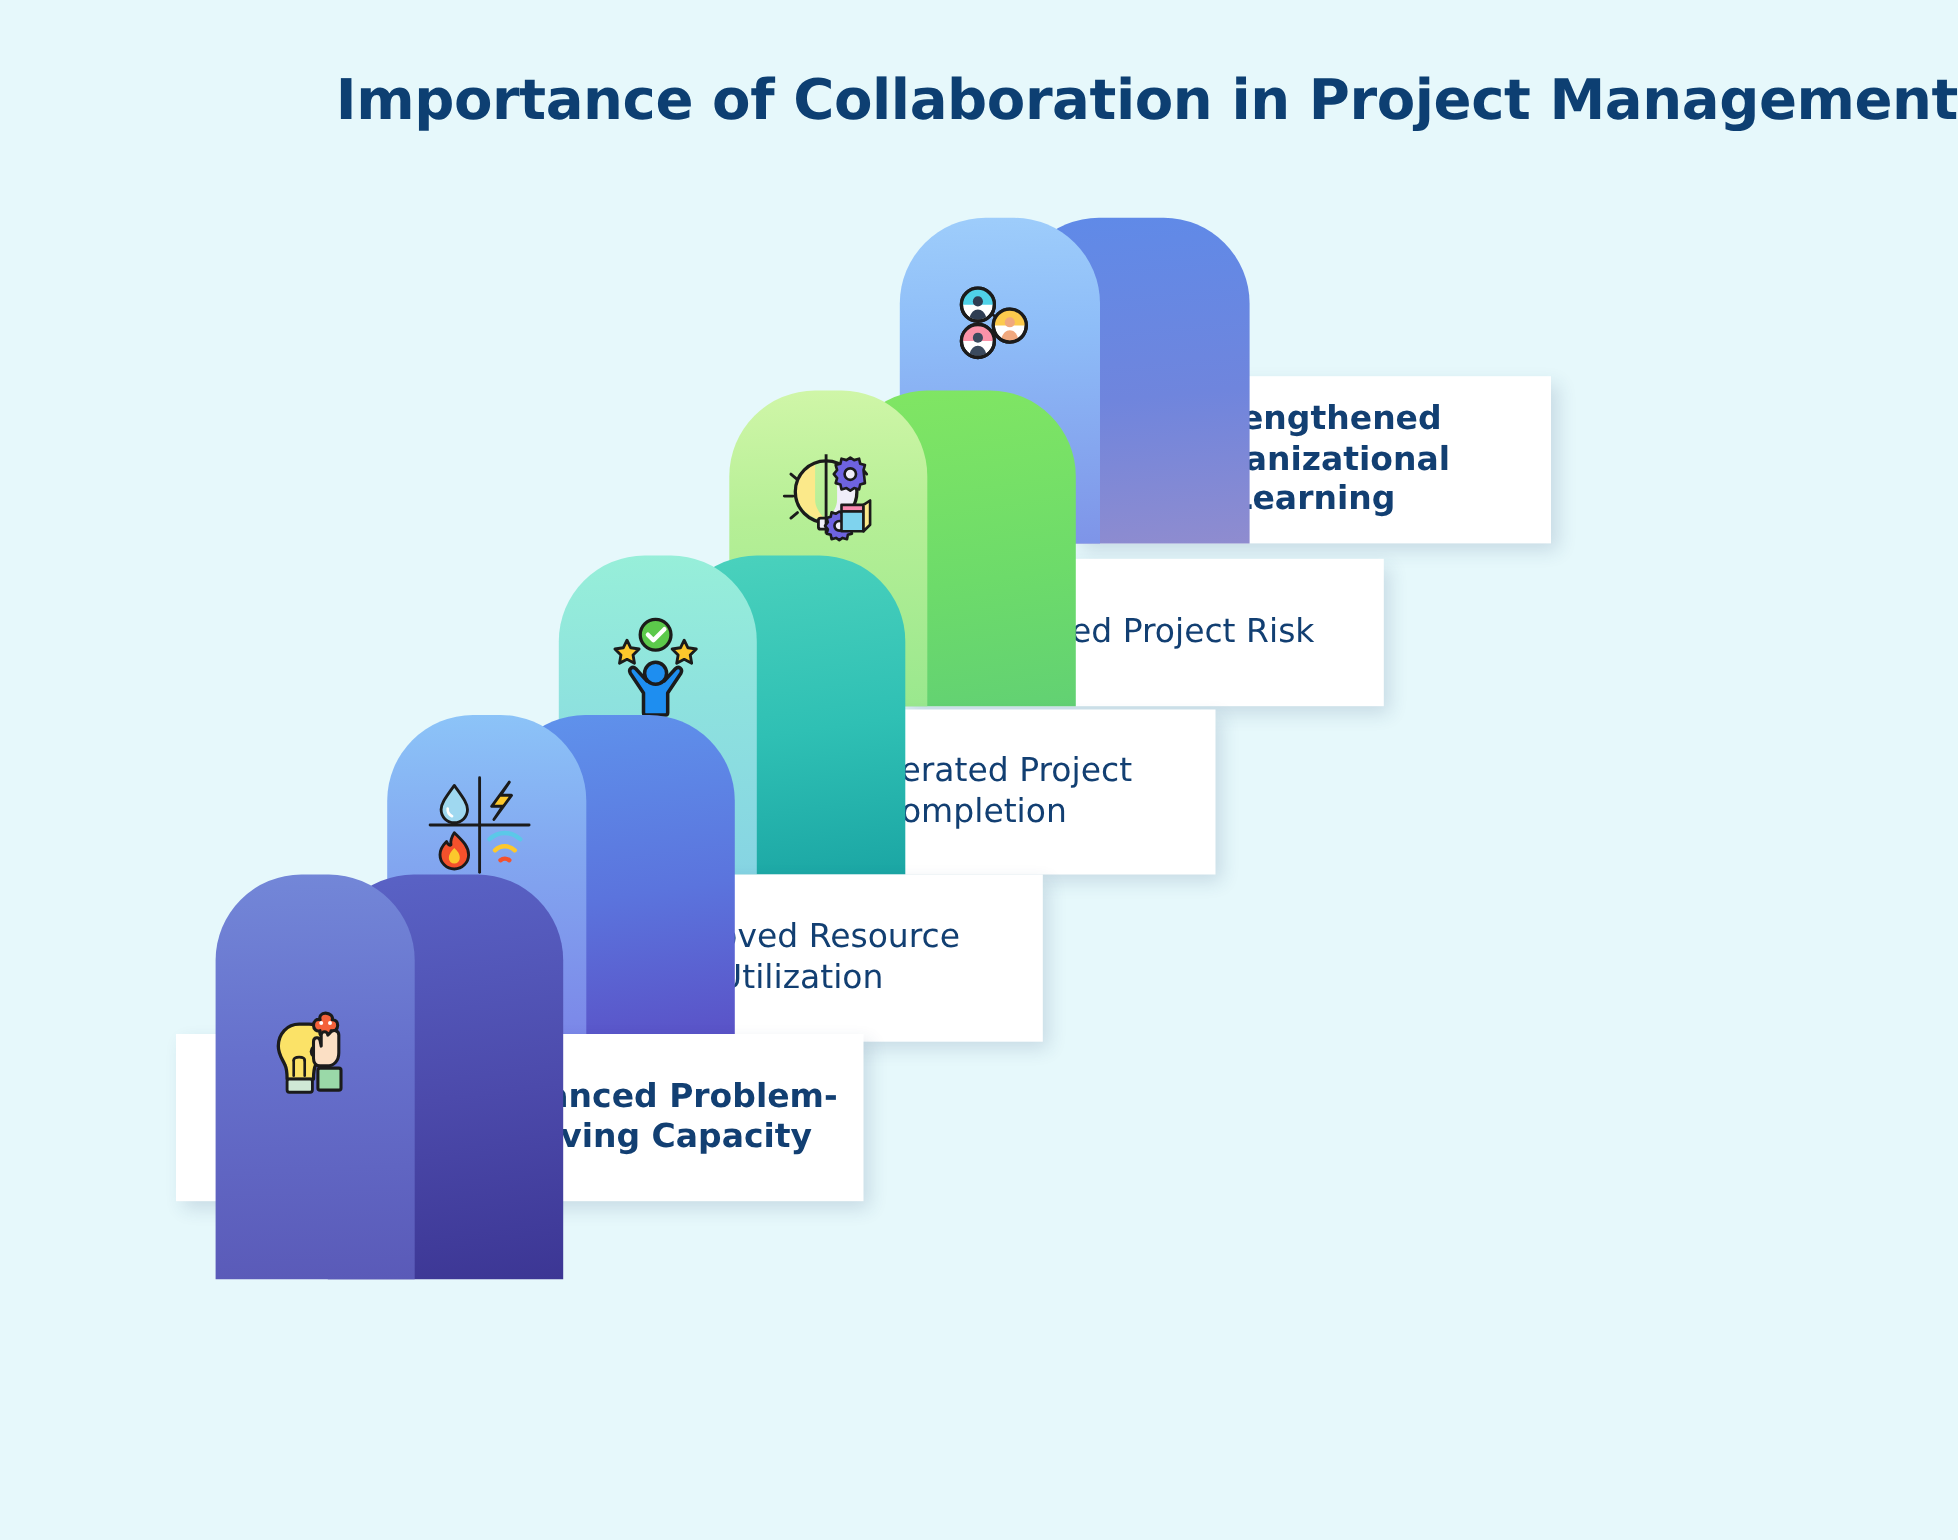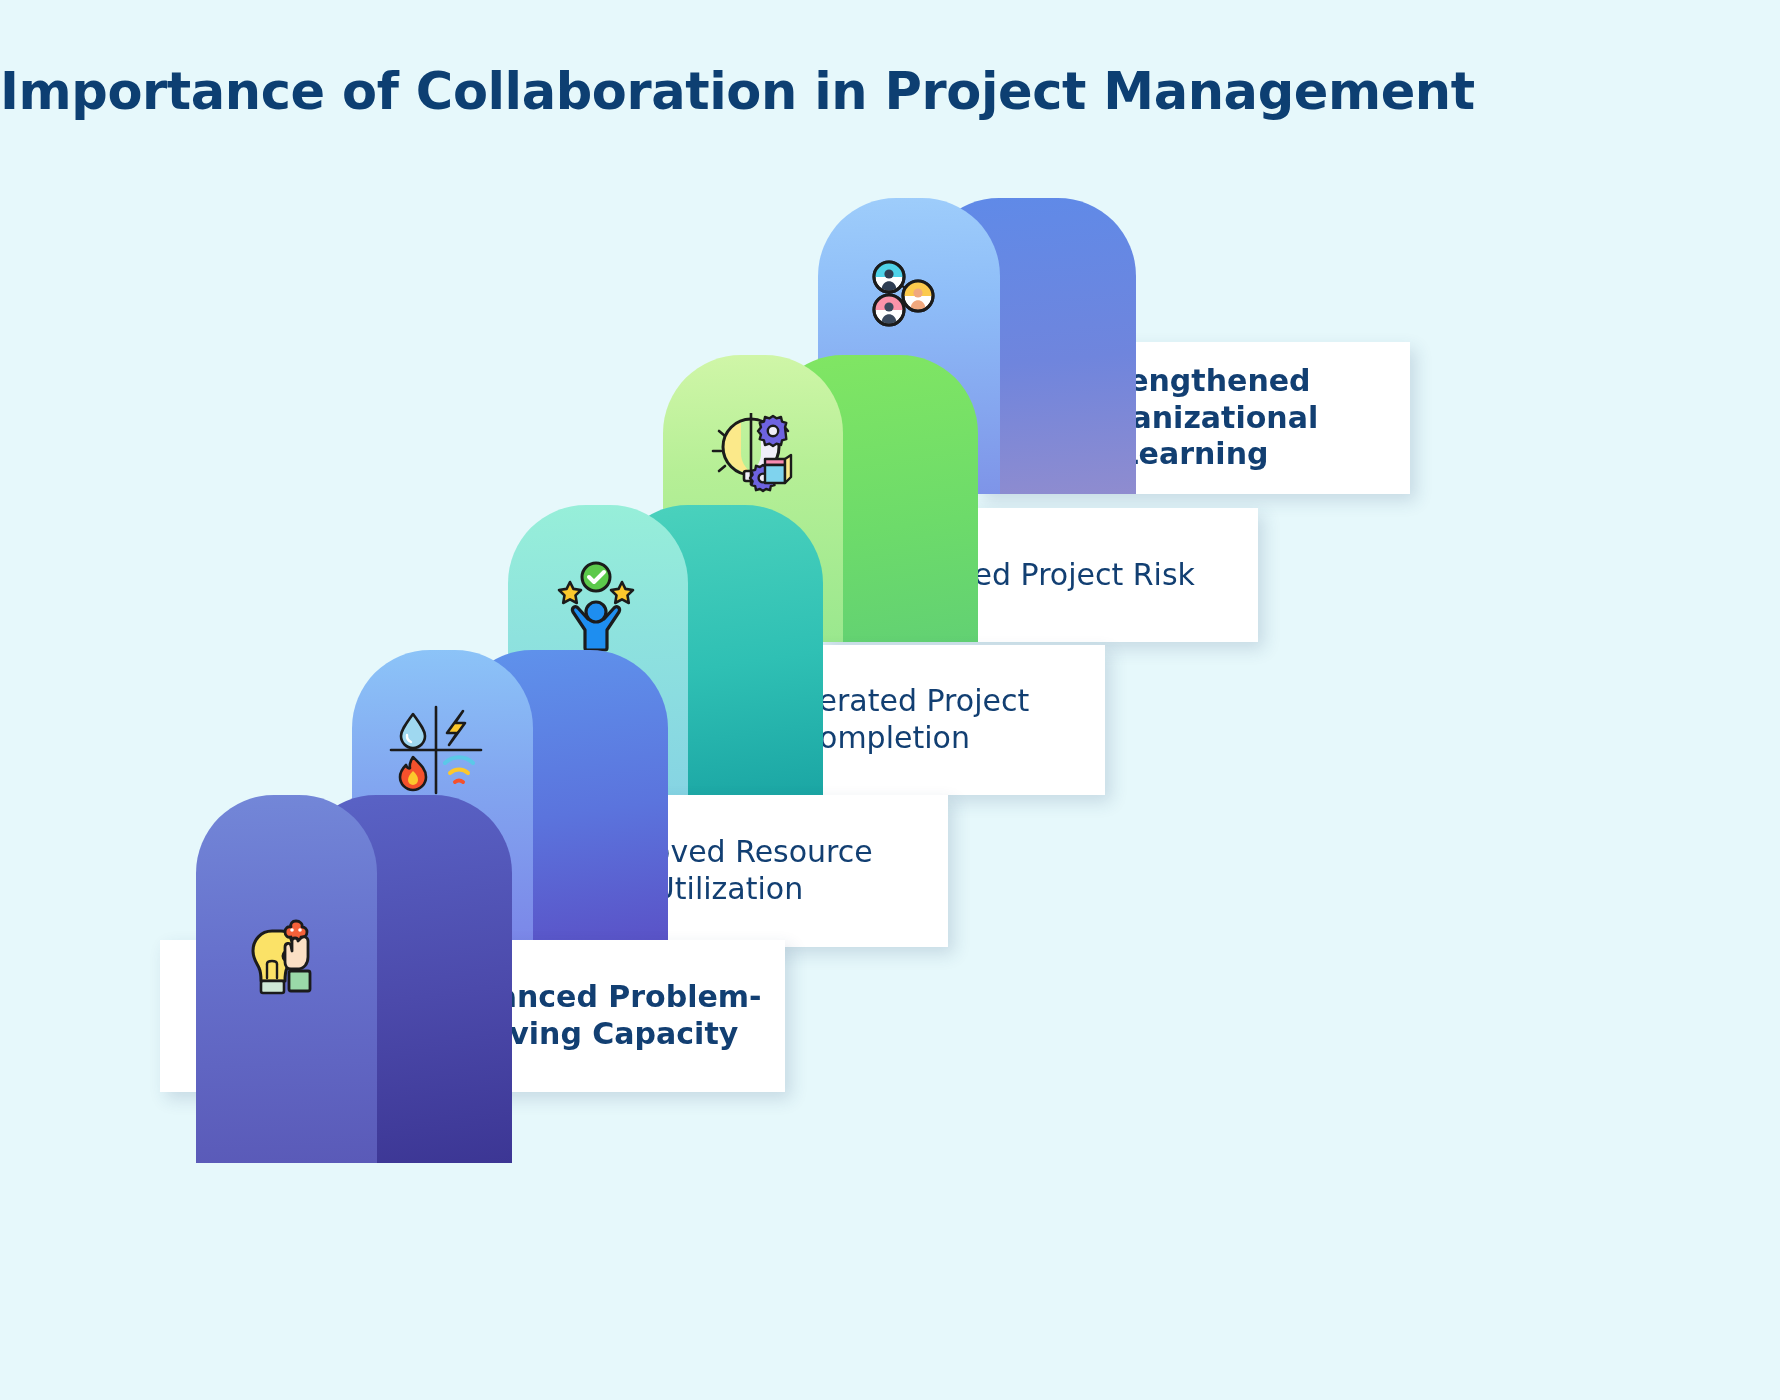--- a/index.html
+++ b/index.html
@@ -21,21 +21,21 @@
     width: 1780px;
     height: 1400px;
   }
 
   
   .title {
     position: absolute;
     left: 0;
     top: 62px;
     width: 1780px;
-    text-align: left;
+    text-align: right;
     font-size: 51px;
     font-weight: bold;
     letter-spacing: -0.4px;
     color: #0d3f72;
     font-family: "DejaVu Sans", "Liberation Sans", sans-serif;
     white-space: nowrap;
   }
 
   
   .steps {

